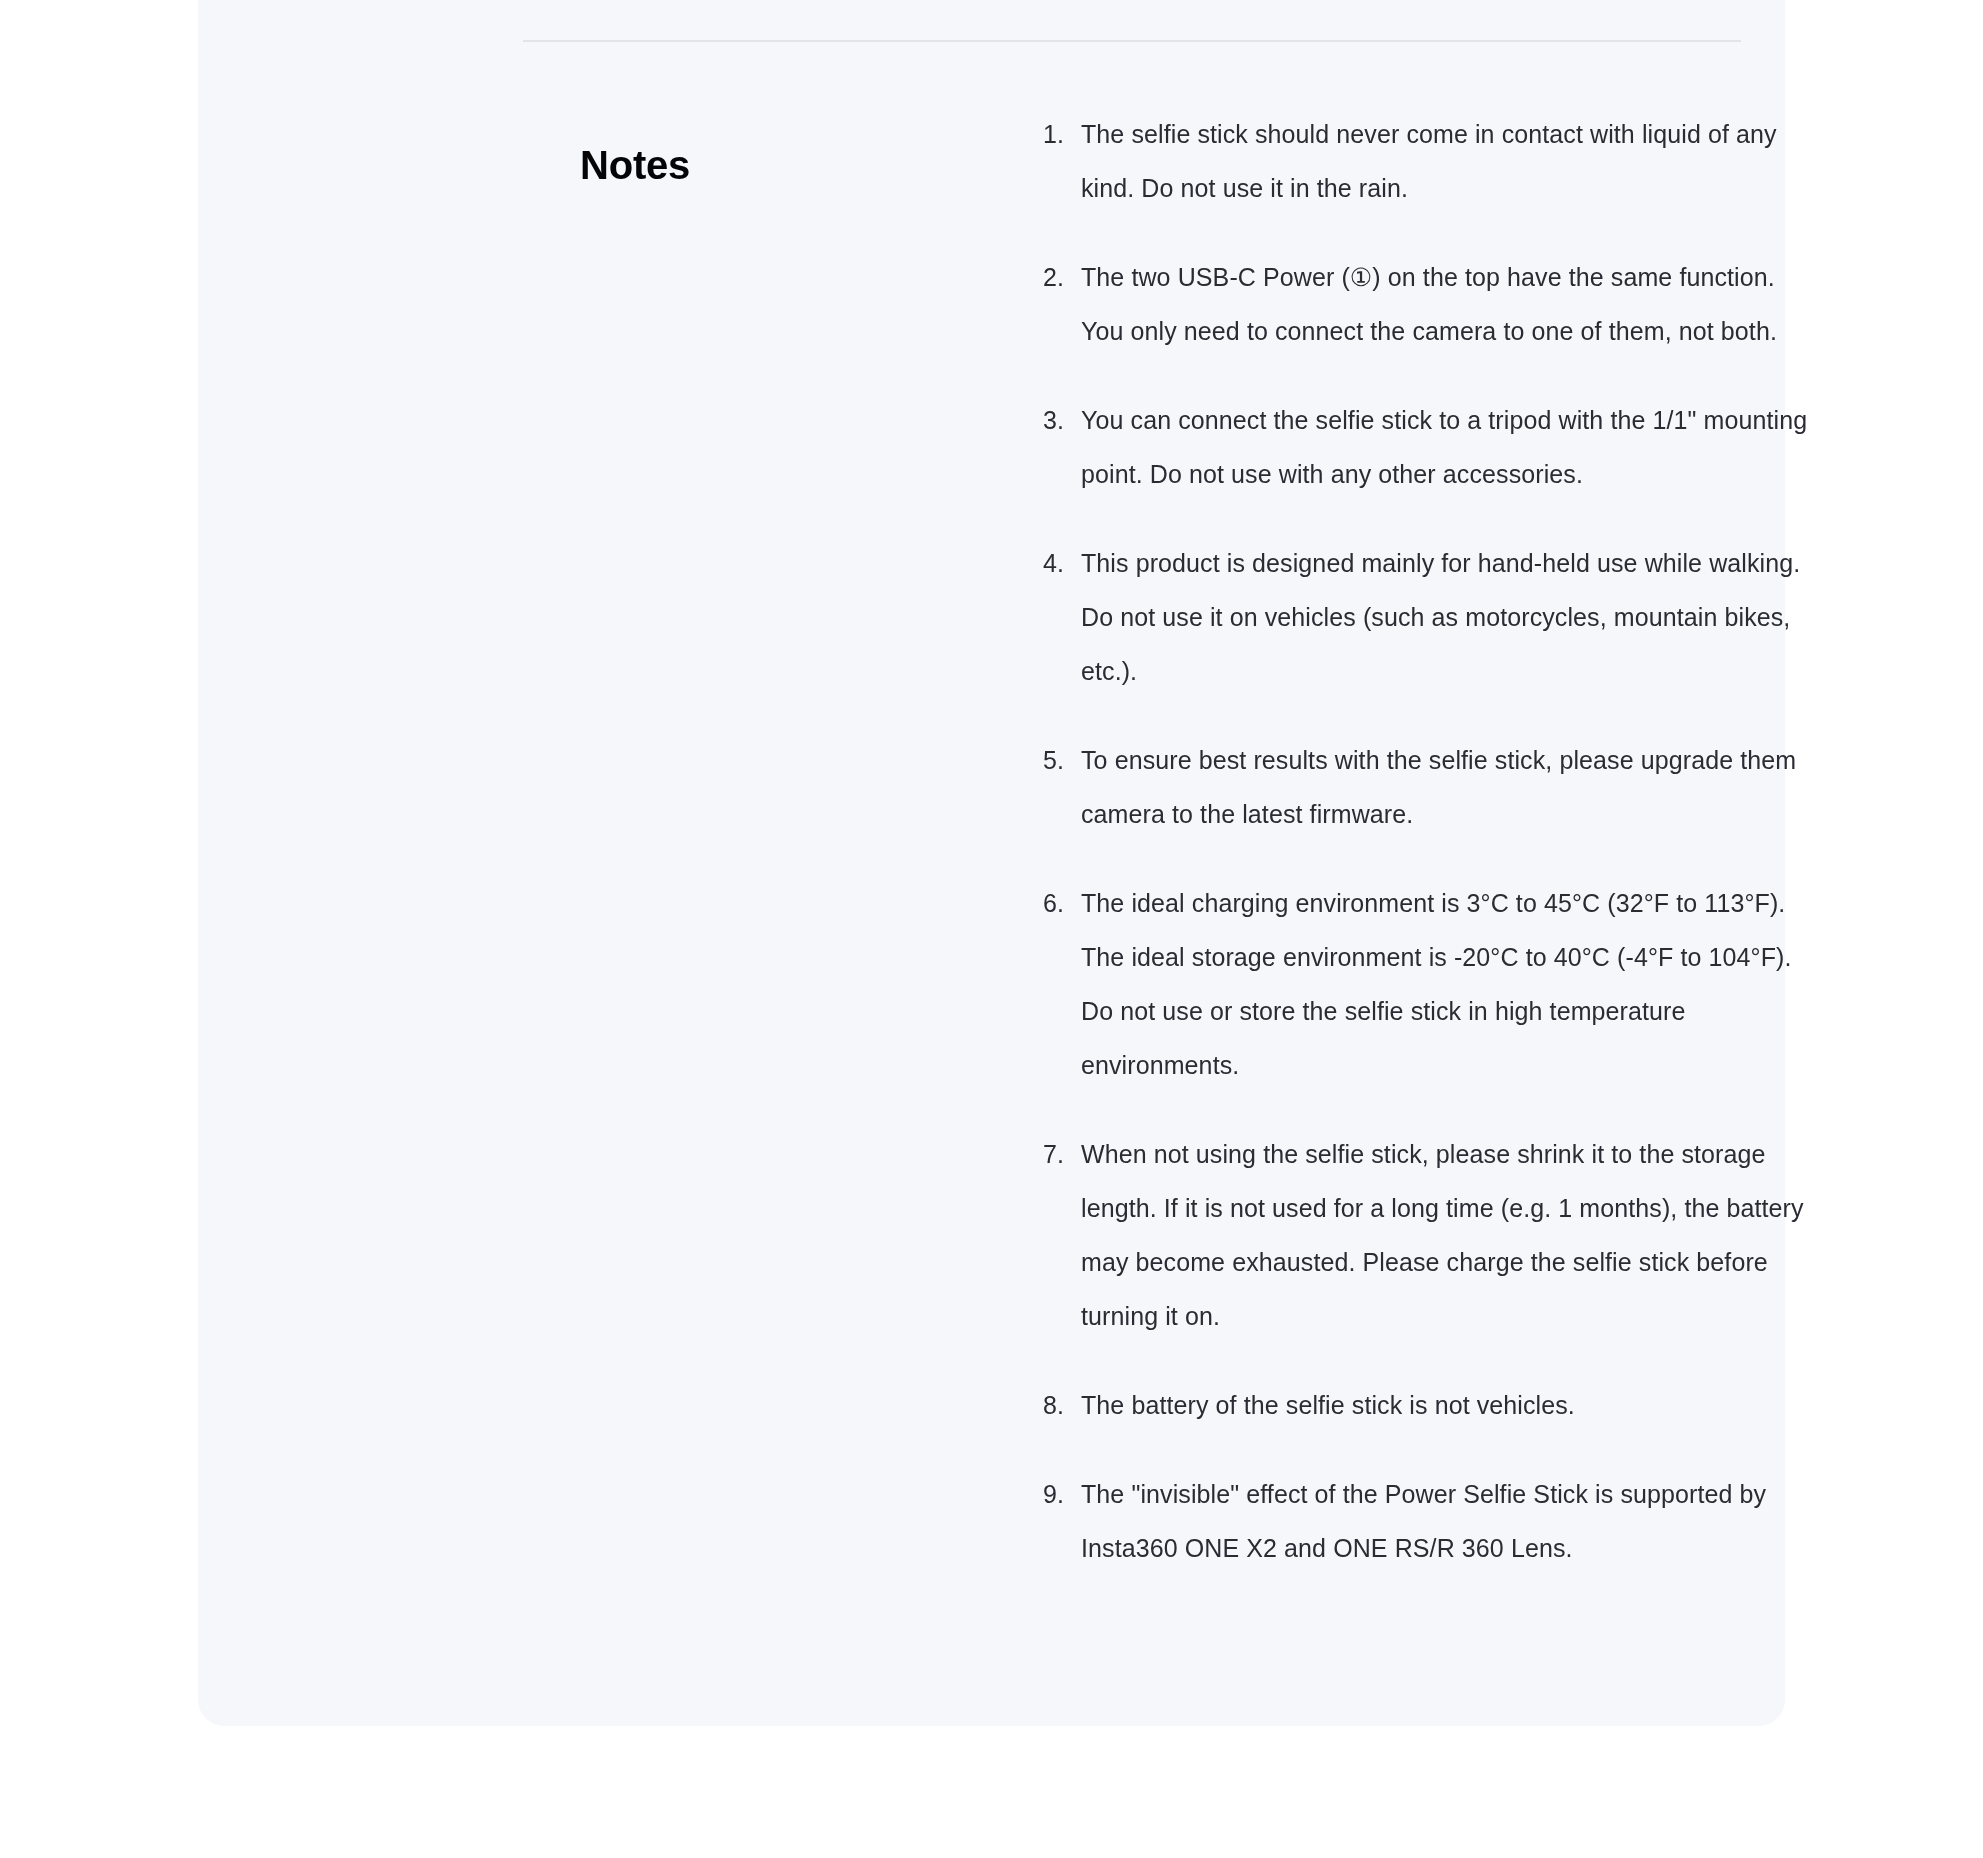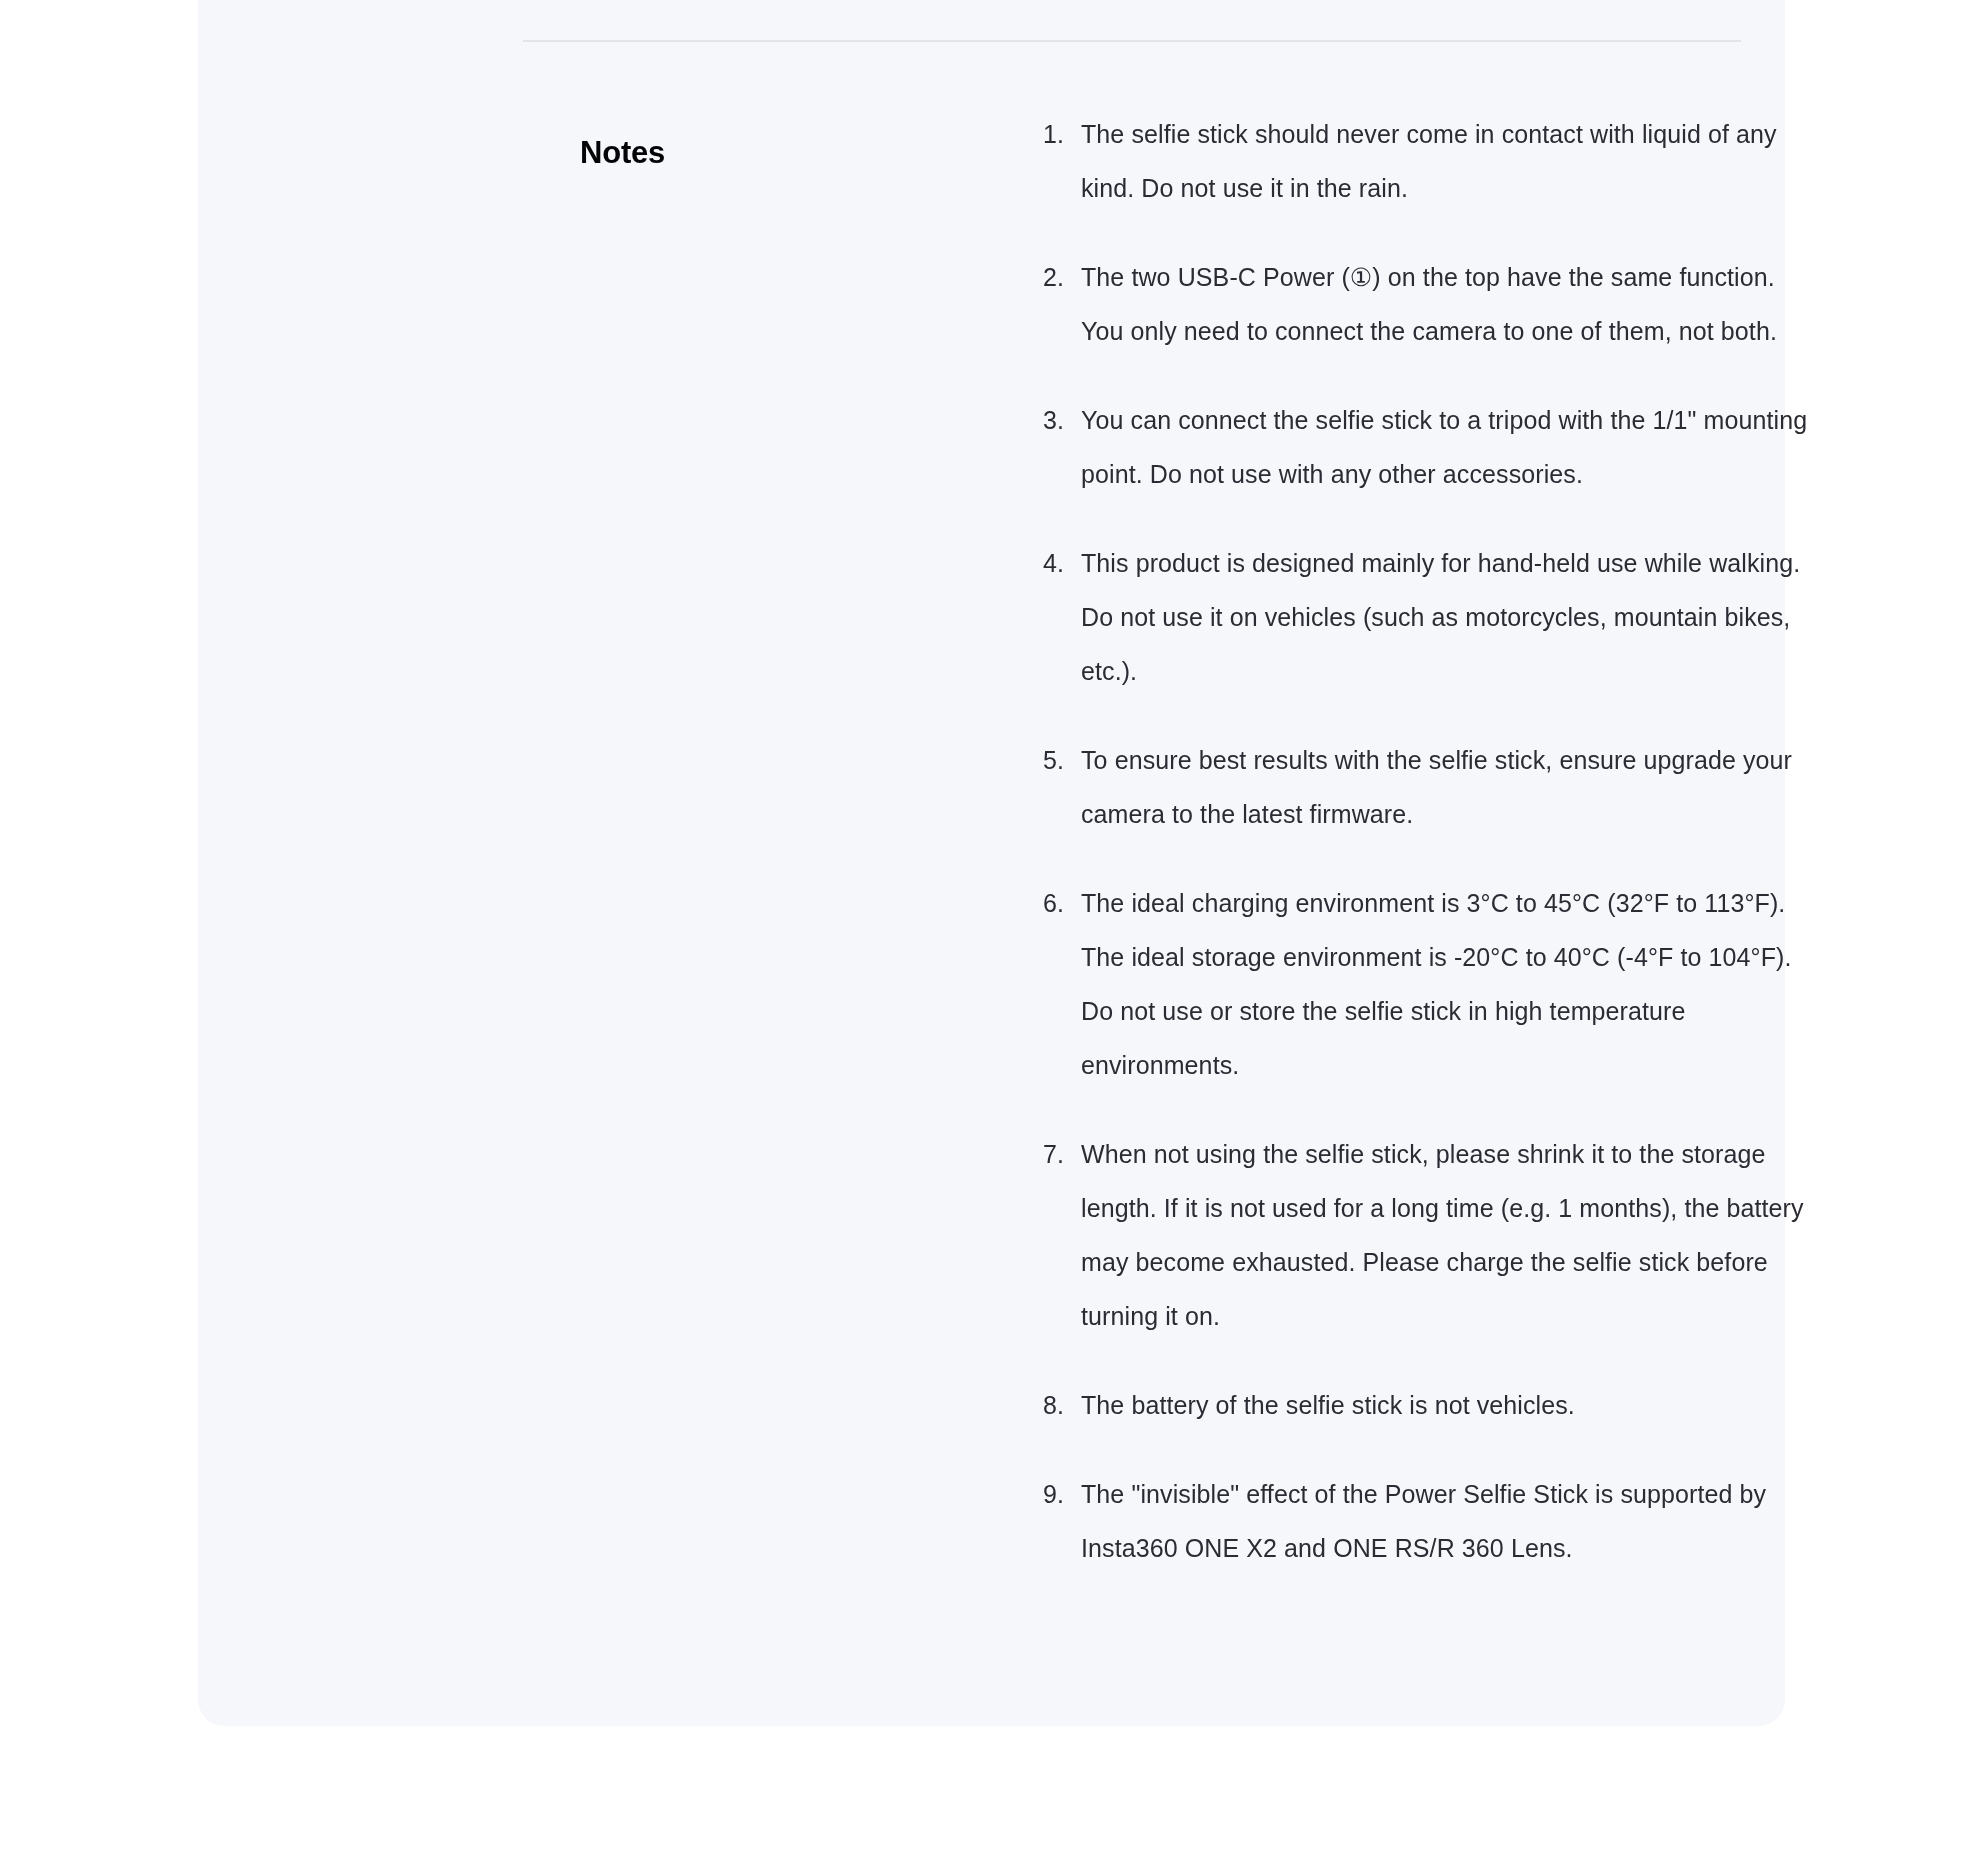--- a/index.html
+++ b/index.html
@@ -40,21 +40,21 @@
     top: 40px;
     width: 1218px;
     height: 1.7px;
     background: #e2e4e9;
   }
 
   .section-title {
     position: absolute;
     left: 382px;
     top: 109px;
-    font-size: 31px;
+    font-size: 40px;
     font-weight: 700;
     letter-spacing: -0.2px;
     color: #050507;
     line-height: 1.15;
     white-space: nowrap;
   }
 
   
   .notes-list {
     position: absolute;
@@ -120,21 +120,21 @@
         <li class="note-item">
           <span class="note-marker">3.</span>
           <span class="note-text">You can connect the selfie stick to a tripod with the 1/1" mounting point. Do not use with any other accessories.</span>
         </li>
         <li class="note-item">
           <span class="note-marker">4.</span>
           <span class="note-text">This product is designed mainly for hand-held use while walking. Do not use it on vehicles (such as motorcycles, mountain bikes, etc.).</span>
         </li>
         <li class="note-item">
           <span class="note-marker">5.</span>
-          <span class="note-text">To ensure best results with the selfie stick, ensure upgrade your camera to the latest firmware.</span>
+          <span class="note-text">To ensure best results with the selfie stick, please upgrade them camera to the latest firmware.</span>
         </li>
         <li class="note-item">
           <span class="note-marker">6.</span>
           <span class="note-text">The ideal charging environment is 3°C to 45°C (32°F to 113°F). The ideal storage environment is -20°C to 40°C (-4°F to 104°F). Do not use or store the selfie stick in high temperature environments.</span>
         </li>
         <li class="note-item">
           <span class="note-marker">7.</span>
           <span class="note-text">When not using the selfie stick, please shrink it to the storage length. If it is not used for a long time (e.g. 1 months), the battery may become exhausted. Please charge the selfie stick before turning it on.</span>
         </li>
         <li class="note-item">

